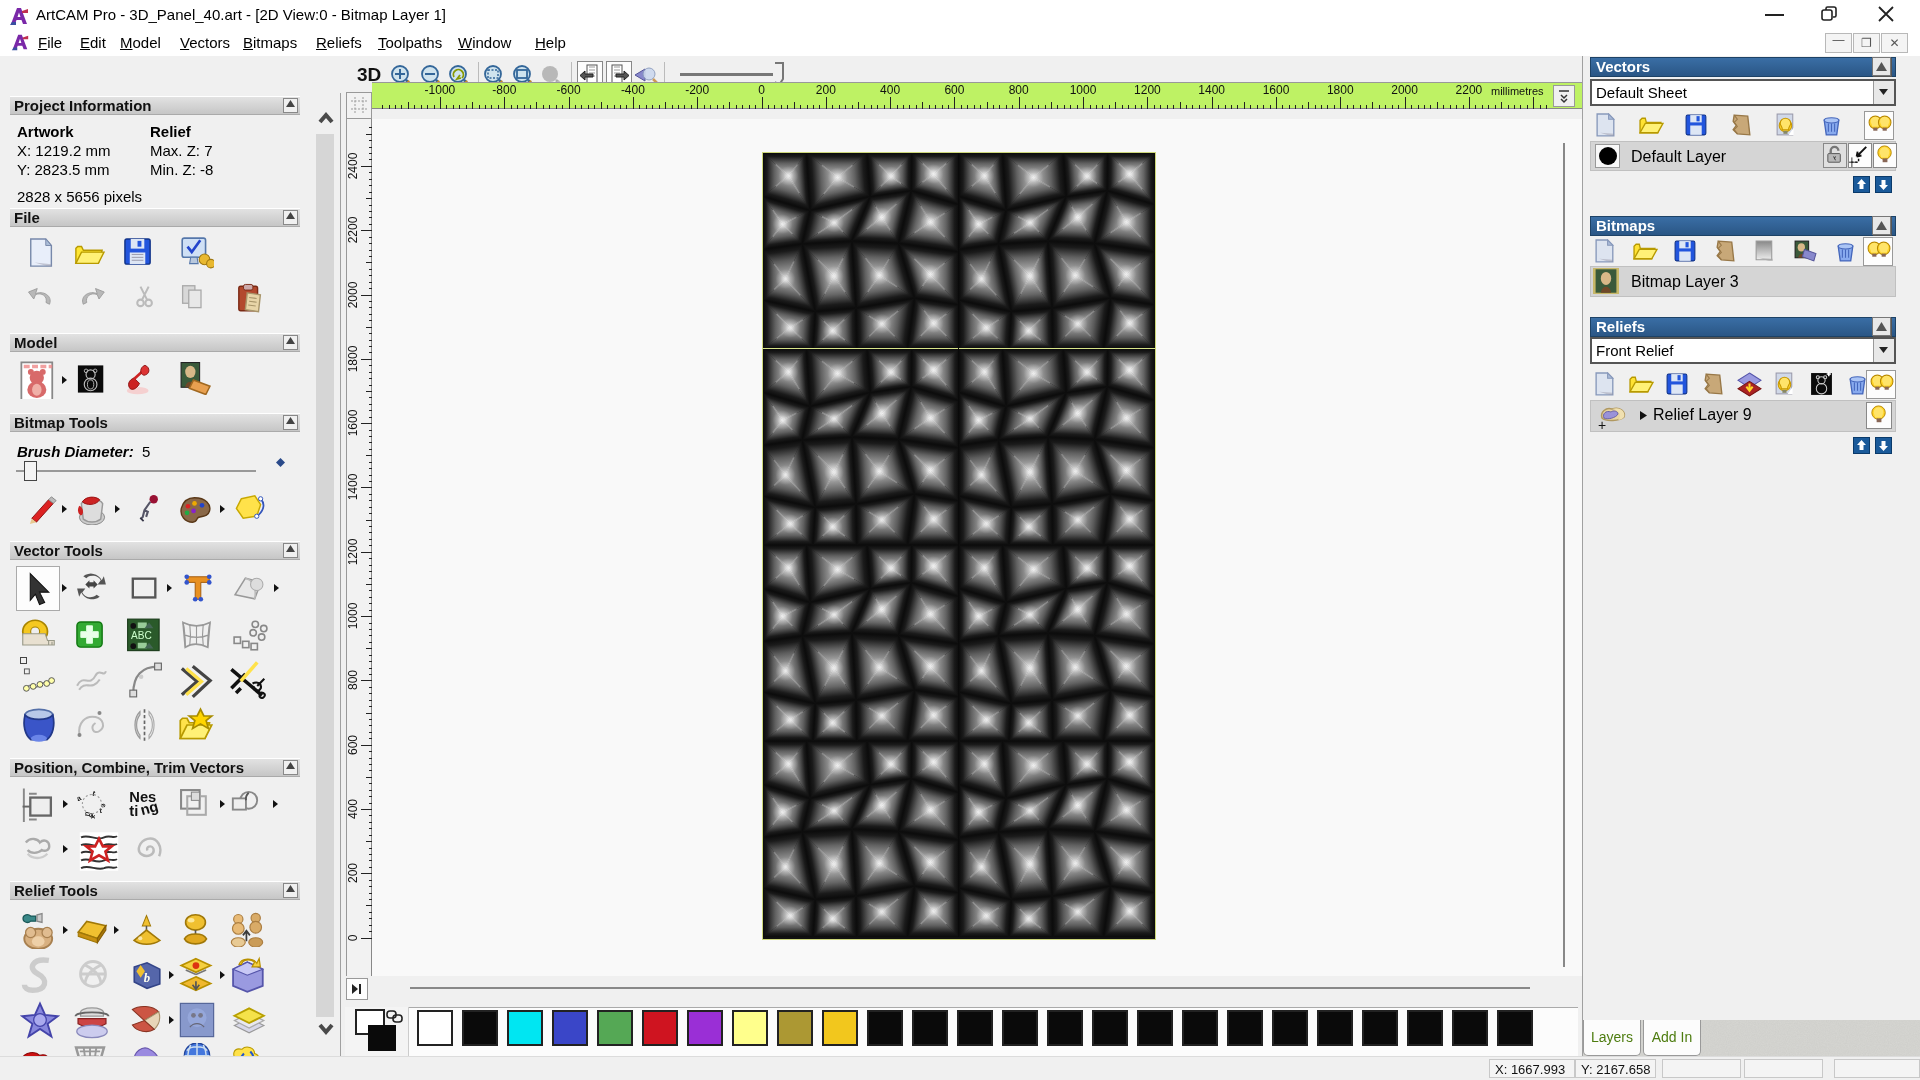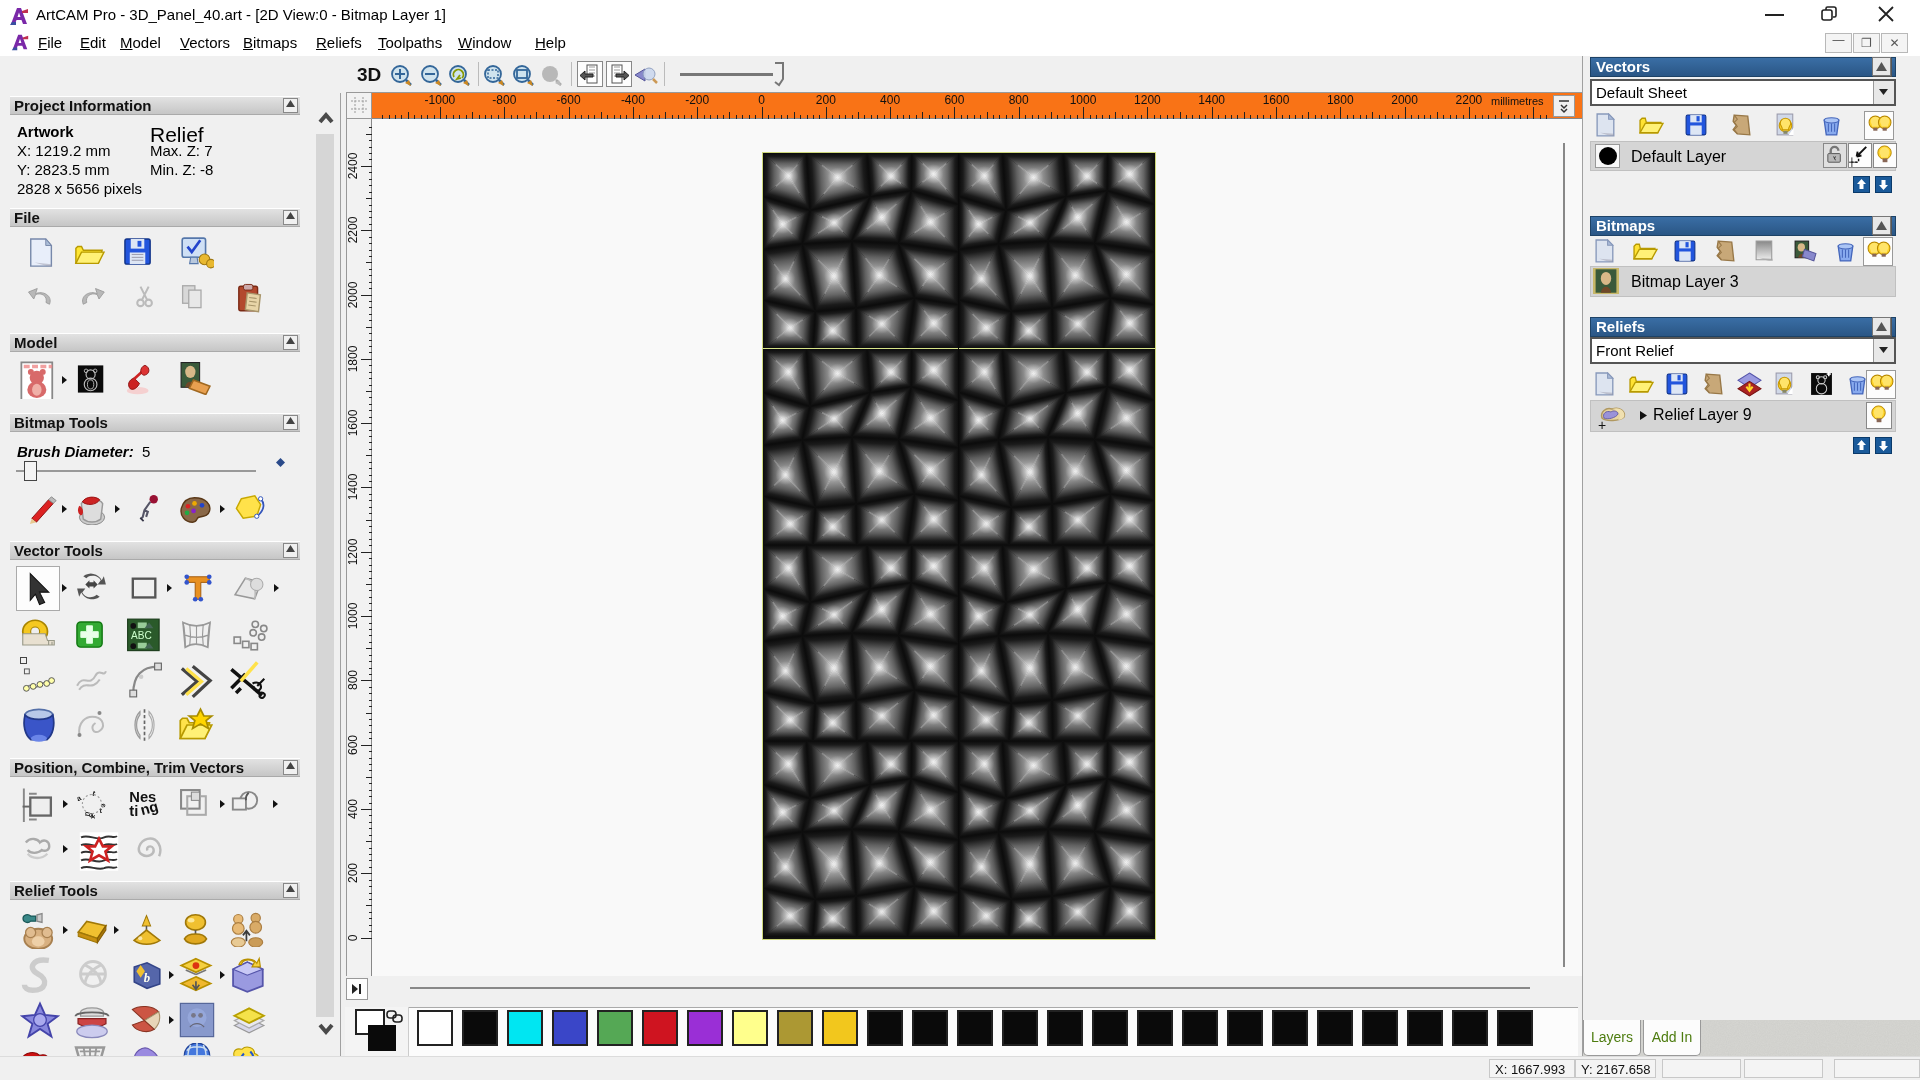--- a/index.html
+++ b/index.html
@@ -14,21 +14,21 @@
 .secbtn { position:absolute; right:2px; top:1px; width:15px; height:15px; background:#f0f0f0; border:1px solid #888; text-align:center; line-height:13px; font-size:9px; color:#333; }
 
 #rightpanel { position:absolute; left:1582px; top:56px; width:338px; height:1000px; background:#f0f0f0; border-left:1px solid #a0a0a0; }
 .bluehdr { position:absolute; left:7px; width:306px; height:20px; background:linear-gradient(#3a6ea5,#2a5685); border:1px solid #1d4266; color:#fff; font-weight:bold; font-size:15px; padding-left:5px; line-height:18px; }
 .combo { position:absolute; left:7px; width:306px; height:27px; background:#fff; border:2px solid #555; font-size:15px; padding:3px 0 0 4px; color:#000; }
 .combobtn { position:absolute; right:0px; top:0px; width:21px; height:23px; background:#e8e8e8; border-left:1px solid #999; }
 .layerrow { position:absolute; left:7px; width:306px; background:#d5d5d5; border:1px solid #c0c0c0; font-size:16px; color:#1a1a1a; }
 
 #canvascol { position:absolute; left:341px; top:56px; width:1241px; height:1000px; background:#f0f0f0; }
 #rulcorner { position:absolute; left:5px; top:36px; width:26px; height:27px; background:#f2f2f2; border:1px solid #999; }
-#hruler { position:absolute; left:31px; top:36px; width:1226px; height:27px; background:#f97316; border-top:1px solid #999; border-bottom:1px solid #888; }
+#hruler { position:absolute; left:31px; top:26px; width:1226px; height:27px; background:#bef264; border-top:1px solid #999; border-bottom:1px solid #888; }
 #vruler { position:absolute; left:5px; top:63px; width:26px; height:857px; background:#f2f2f2; border-left:1px solid #999; border-right:1px solid #888; }
 #viewport { position:absolute; left:31px; top:63px; width:1210px; height:857px; background:#f9f9f9; }
 #artwork { position:absolute; left:390px; top:33px; width:394px; height:788px; border:1px solid #cdd77a; background:#111; }
 .tick { position:absolute; background:#222; }
 .rlabel { position:absolute; font-size:12px; color:#111; }
 #statusbar { position:absolute; left:0; top:1056px; width:1920px; height:24px; background:#f0f0f0; border-top:1px solid #dcdcdc; font-size:13px; color:#111; }
 .sbox { position:absolute; top:2px; height:19px; border:1px solid #c8c8c8; background:#f4f4f4; font-size:13px; padding:2px 0 0 5px; }
 .tab { position:absolute; background:#fcfcfc; border:1px solid #999; border-top:none; border-radius:0 0 5px 5px; font-size:15px; color:#4d7c0f; text-align:center; }
 .texture { background:#d7d7d3; }
 .icon { position:absolute; }
@@ -77,26 +77,26 @@
   <div class="mdibtn" style="right:68px"><span style="position:relative;top:-3px">—</span></div>
   <div class="mdibtn" style="right:40px">❐</div>
   <div class="mdibtn" style="right:12px">✕</div>
 </div>
 
 <div id="leftpanel">
     <div class="sechdr" style="top:3px">Project Information<div class="secbtn"><svg width="11" height="9" viewBox="0 0 11 9">
           <path d="M5.5 1 L10 8 L1 8 Z" fill="#444"></path>
         </svg></div></div>
     <div class="abs" style="left:17px;top:30px;font-size:15px;font-weight:bold">Artwork</div>
-    <div class="abs" style="left:150px;top:30px;font-size:21px;font-weight:normal">Relief</div>
+    <div class="abs" style="left:150px;top:30px;font-size:15px;font-weight:bold">Relief</div>
     <div class="abs" style="left:17px;top:49px;font-size:15px">X: 1219.2 mm</div>
     <div class="abs" style="left:150px;top:49px;font-size:15px">Max. Z: 7</div>
     <div class="abs" style="left:17px;top:68px;font-size:15px">Y: 2823.5 mm</div>
     <div class="abs" style="left:150px;top:68px;font-size:15px">Min. Z: -8</div>
-    <div class="abs" style="left:17px;top:87px;font-size:15px">2828 x 5656 pixels</div>
+    <div class="abs" style="left:17px;top:95px;font-size:15px">2828 x 5656 pixels</div>
     <div class="sechdr" style="top:115px">File<div class="secbtn"><svg width="11" height="9" viewBox="0 0 11 9">
           <path d="M5.5 1 L10 8 L1 8 Z" fill="#444"></path>
         </svg></div></div>
     <svg class="icon" style="left:27px;top:144px" width="30" height="32" viewBox="0 0 32 32">
       <path d="M4 1 L20 1 L26 8 L26 30 L4 30 Z" fill="#e8eefa" stroke="#7788aa" stroke-width="1.5"></path>
       <path d="M20 1 L20 8 L26 8 Z" fill="#aabdd8" stroke="#7788aa"></path>
       <path d="M8 26 L22 30 L26 30 L26 28 Z" fill="#99a" opacity="0.5"></path>
     </svg>
     <svg class="icon" style="left:72px;top:146px" width="34" height="30" viewBox="0 0 32 32">
       <path d="M2 10 L2 26 L26 26 L30 12 L10 12 L8 8 L4 8 Z" fill="#ffe633" stroke="#b89a00" stroke-width="1.5"></path>

